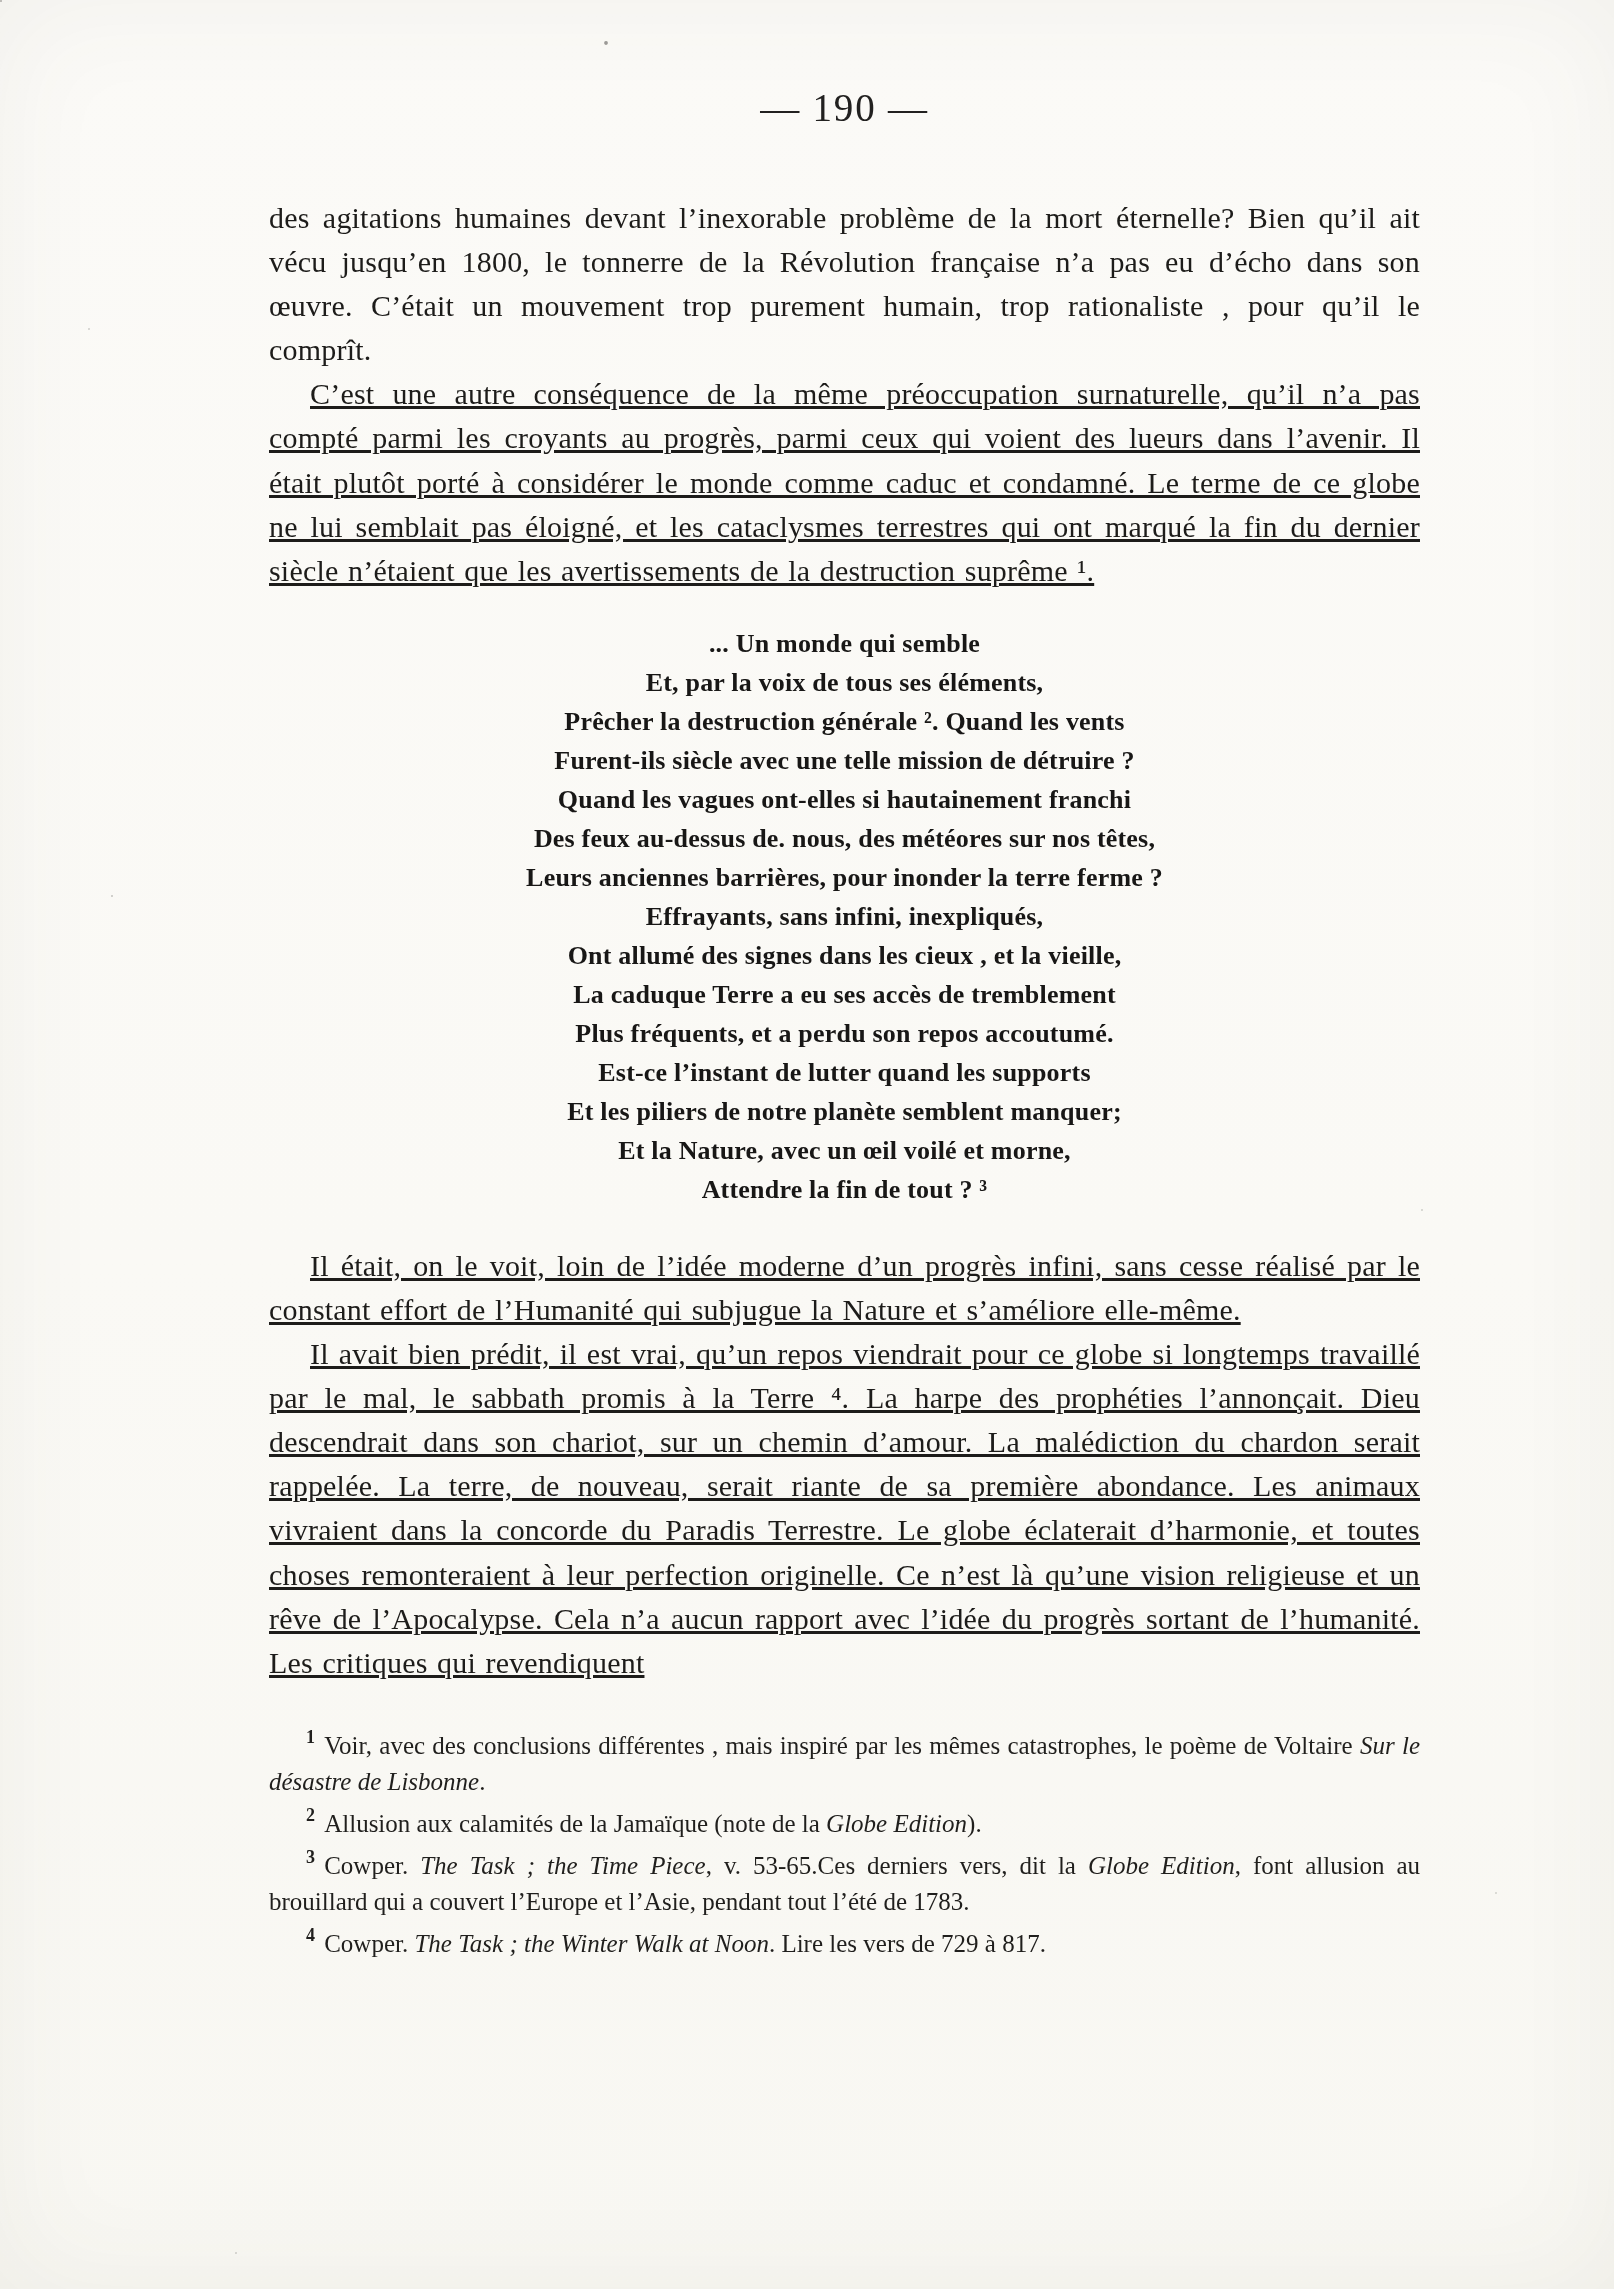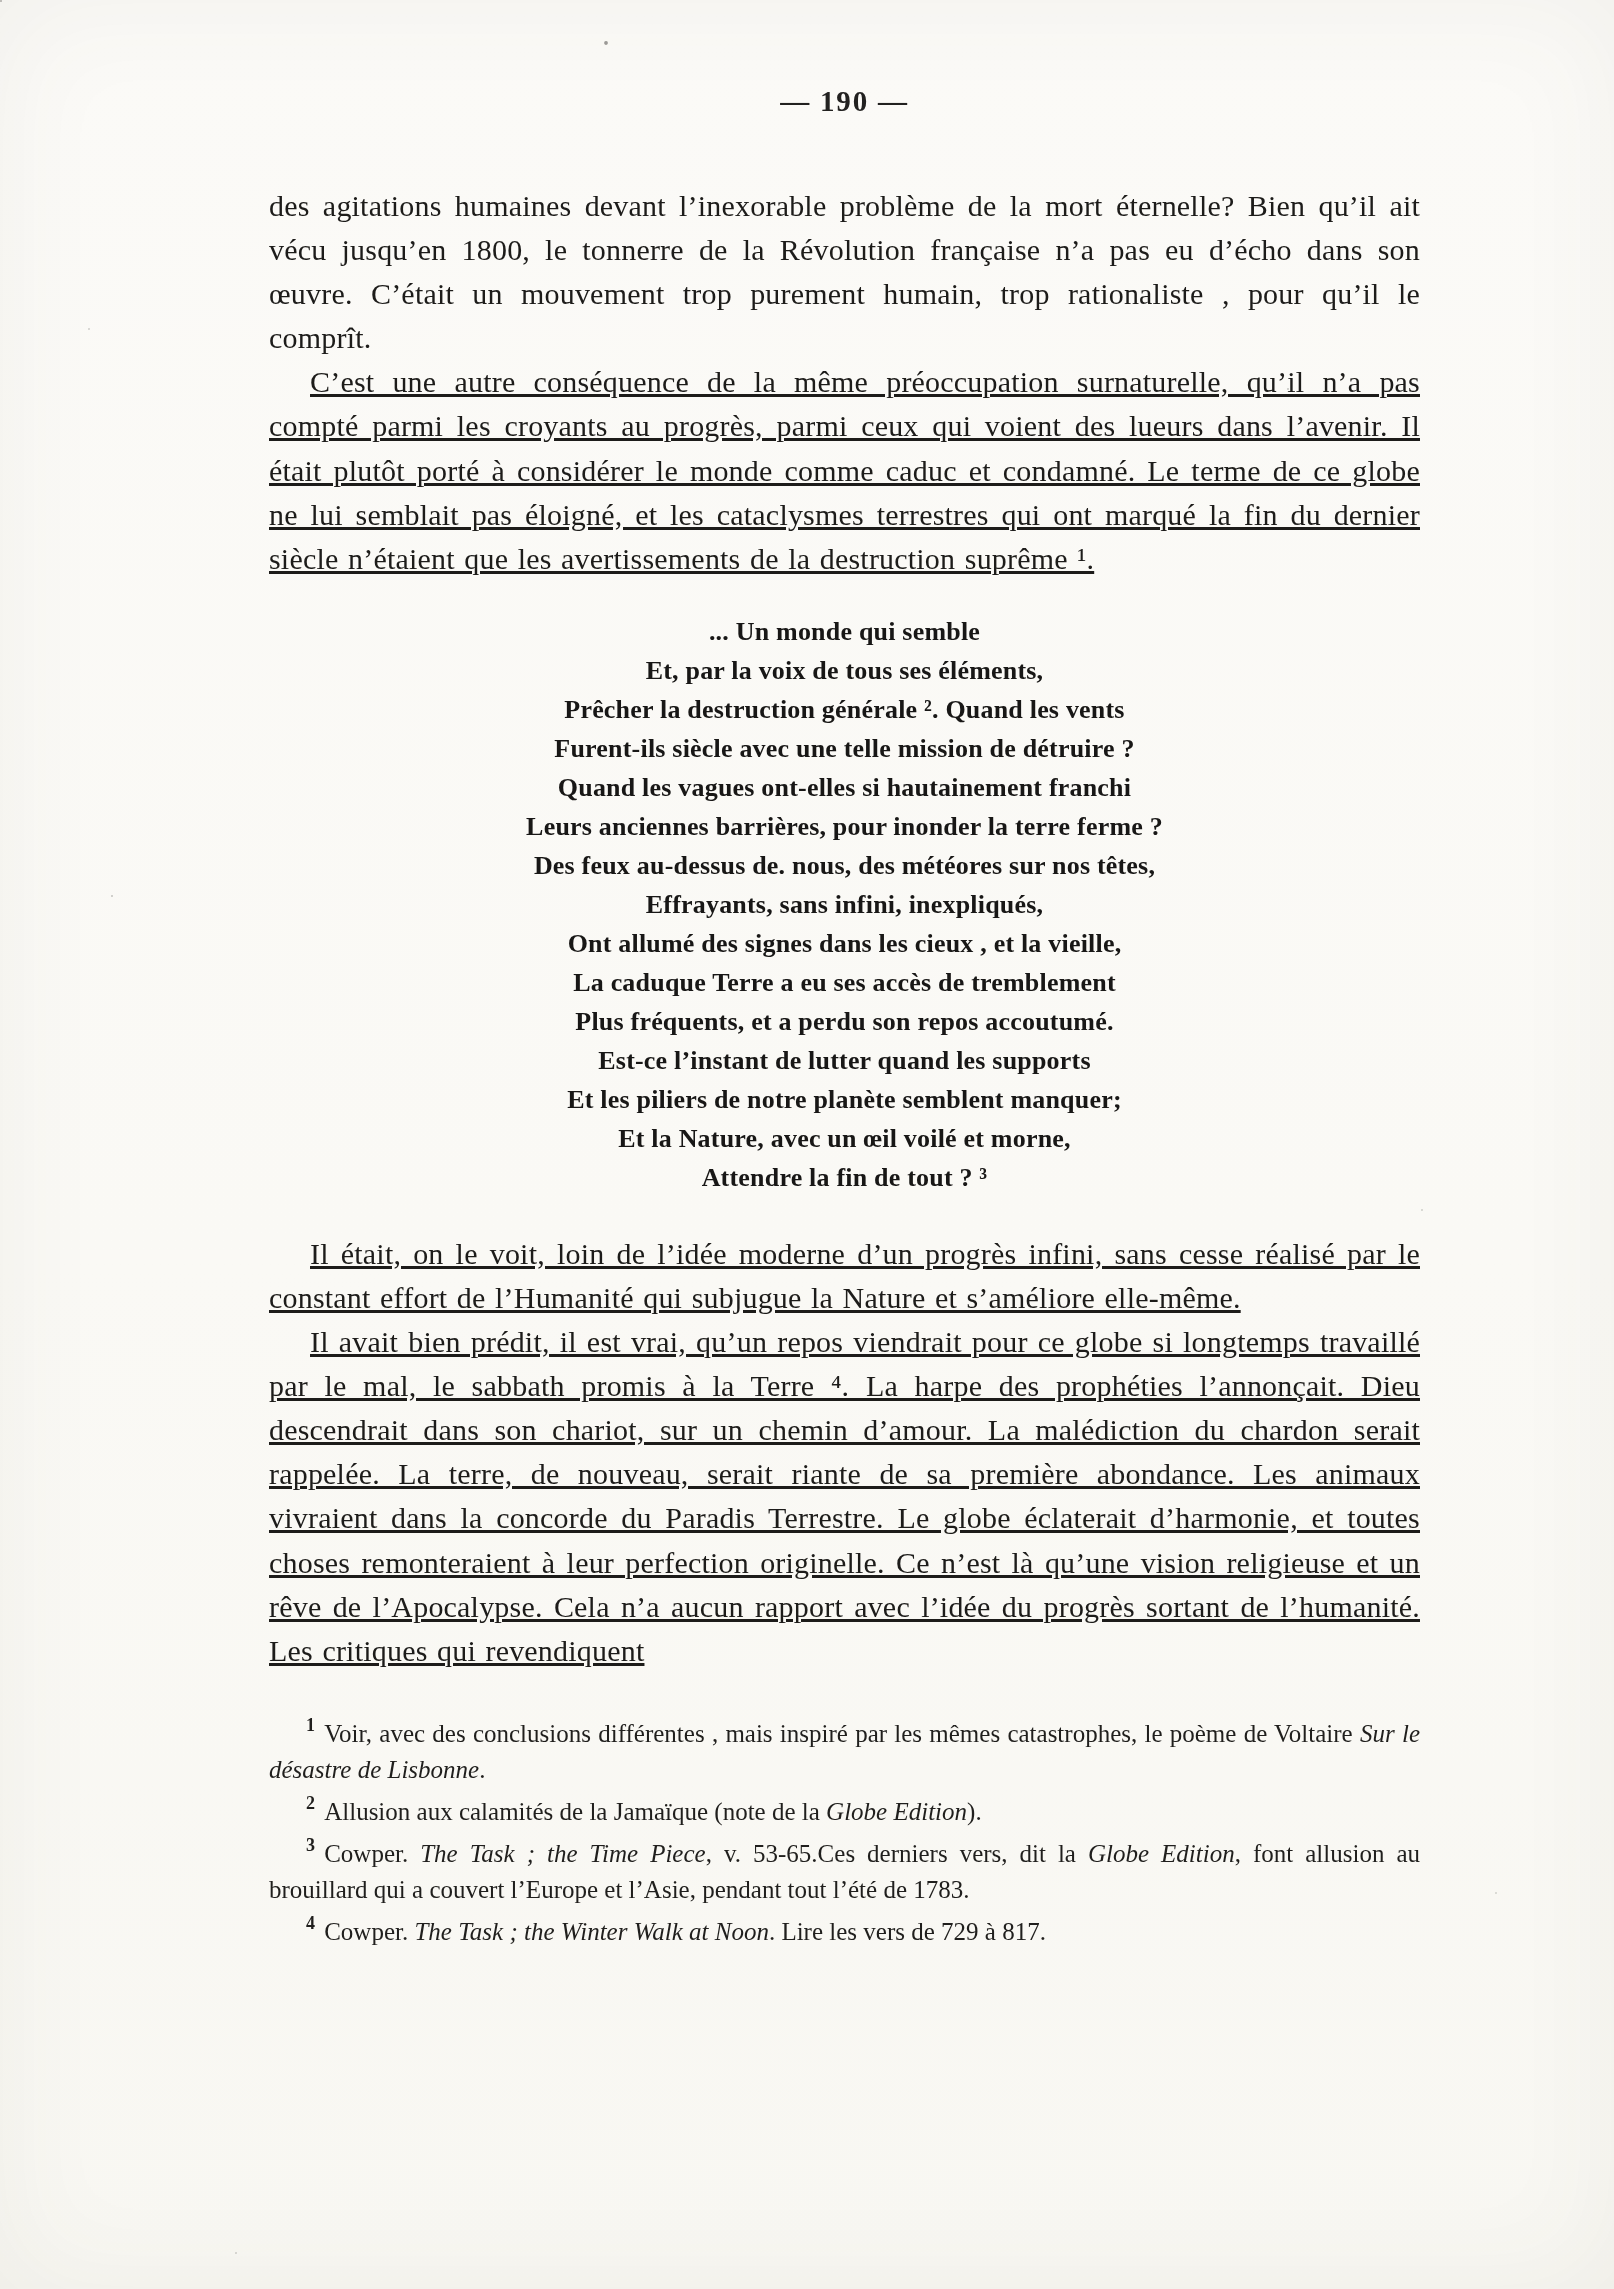--- a/index.html
+++ b/index.html
@@ -16,22 +16,22 @@
     box-shadow: inset 0 0 111px rgba(90,85,70,0.06);
     color: #1d1c1a;
     font-family: "Liberation Serif", "DejaVu Serif", serif;
     overflow: hidden;
   }
   .page-number {
     margin-top: 85px;
     margin-left: 269px;
     width: 1151px;
     text-align: center;
-    font-size: 29px;
-    font-weight: 700;
+    font-size: 39px;
+    font-weight: 400;
     letter-spacing: 1.8px;
     color: #222120;
   }
   .text-block {
     margin: 66px 194px 0 269px;
     width: 1151px;
   }
   p.para {
     margin: 0;
     font-size: 30px;
@@ -101,22 +101,22 @@
     <p class="para">des agitations humaines devant l’inexorable problème de la mort éternelle? Bien qu’il ait vécu jusqu’en 1800, le tonnerre de la Révolution française n’a pas eu d’écho dans son œuvre. C’était un mouvement trop purement humain, trop rationaliste , pour qu’il le comprît.</p>
 
     <p class="para indent">C’est une autre conséquence de la même préoccupation surnaturelle, qu’il n’a pas compté parmi les croyants au progrès, parmi ceux qui voient des lueurs dans l’avenir. Il était plutôt porté à considérer le monde comme caduc et condamné. Le terme de ce globe ne lui semblait pas éloigné, et les cataclysmes terrestres qui ont marqué la fin du dernier siècle n’étaient que les avertissements de la destruction suprême ¹.</p>
 
     <div class="poem">
       <div class="poem-line">... Un monde qui semble</div>
       <div class="poem-line">Et, par la voix de tous ses éléments,</div>
       <div class="poem-line">Prêcher la destruction générale ². Quand les vents</div>
       <div class="poem-line">Furent-ils siècle avec une telle mission de détruire ?</div>
       <div class="poem-line">Quand les vagues ont-elles si hautainement franchi</div>
+      <div class="poem-line">Des feux au-dessus de. nous, des météores sur nos têtes,</div>
       <div class="poem-line">Leurs anciennes barrières, pour inonder la terre ferme ?</div>
-      <div class="poem-line">Des feux au-dessus de. nous, des météores sur nos têtes,</div>
       <div class="poem-line">Effrayants, sans infini, inexpliqués,</div>
       <div class="poem-line">Ont allumé des signes dans les cieux , et la vieille,</div>
       <div class="poem-line">La caduque Terre a eu ses accès de tremblement</div>
       <div class="poem-line">Plus fréquents, et a perdu son repos accoutumé.</div>
       <div class="poem-line">Est-ce l’instant de lutter quand les supports</div>
       <div class="poem-line">Et les piliers de notre planète semblent manquer;</div>
       <div class="poem-line">Et la Nature, avec un œil voilé et morne,</div>
       <div class="poem-line">Attendre la fin de tout ? ³</div>
     </div>
 

